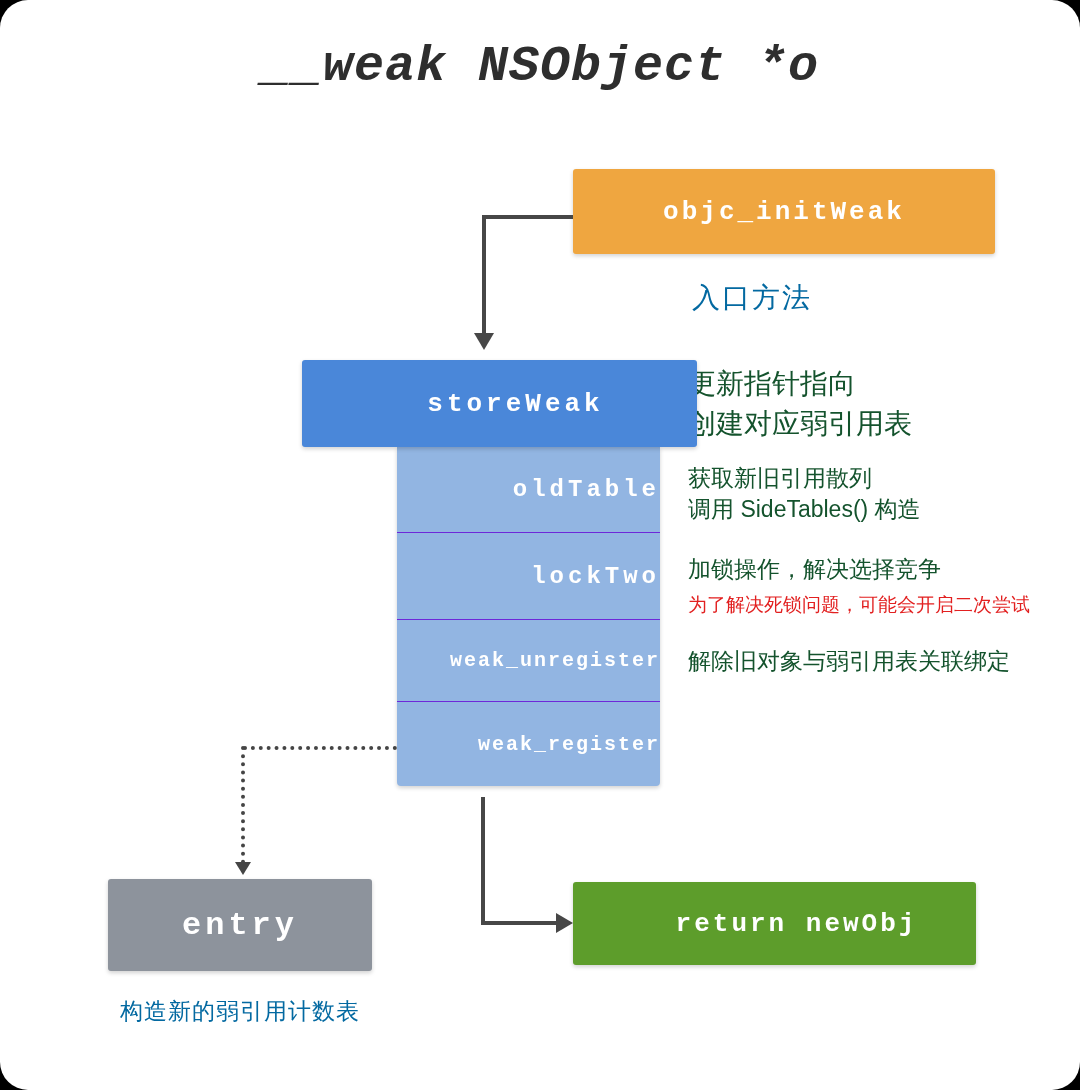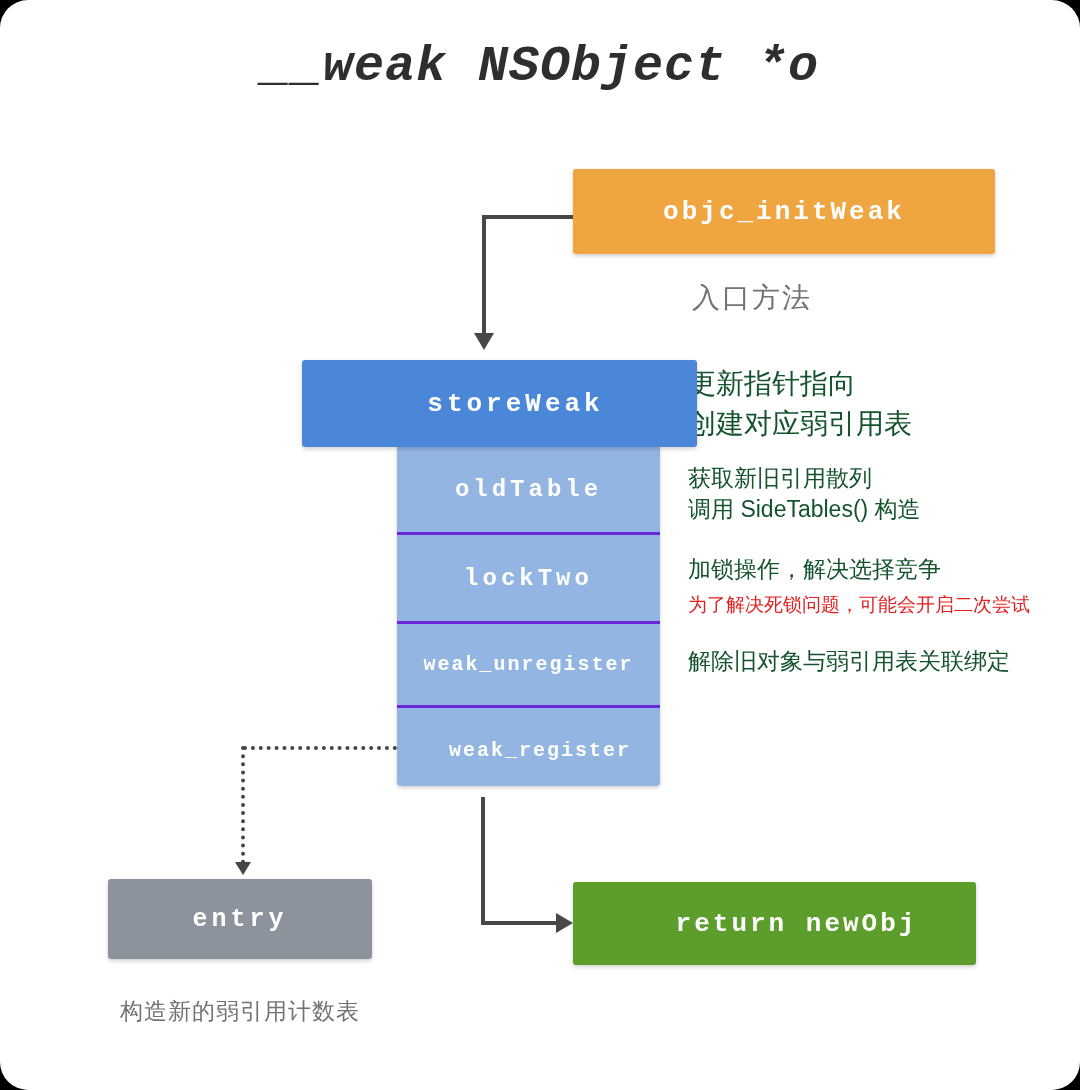--- a/index.html
+++ b/index.html
@@ -30,46 +30,46 @@
     display:flex; align-items:center; justify-content:center;
     color:#ffffff;
     font-family:"Liberation Mono", monospace;
     font-weight:bold;
     border-radius:3px;
     box-shadow:0 2px 4px rgba(0,0,0,0.18);
     white-space:nowrap;
   }
   .node-initweak   { left:573px; top:169px;  width:422px; height:85px; font-size:26px; letter-spacing:3px; }
   .node-storeweak  { left:302px; top:360px;  width:363px; height:87px; font-size:26px; letter-spacing:4px; z-index:2; }
-  .node-entry      { left:108px; top:879px;  width:264px; height:80px; font-size:25px; letter-spacing:4px; }
+  .node-entry      { left:108px; top:879px;  width:264px; height:92px; font-size:32px; letter-spacing:4px; }
   .node-return     { left:573px; top:882px;  width:359px; height:83px; font-size:26px; letter-spacing:3px; }
   
   .stack {
     position:absolute; left:397px; top:447px; width:263px; height:339px;
     display:flex; flex-direction:column;
     border-radius:0 0 4px 4px;
     box-shadow:0 2px 4px rgba(0,0,0,0.18);
     z-index:1;
   }
   .stack-row {
     flex:0 0 auto;
-    display:flex; flex-direction:column; align-items:center; justify-content:center;
+    display:flex; flex-direction:row; align-items:center; justify-content:flex-end;
     color:#ffffff;
     font-family:"Liberation Mono", monospace;
     font-weight:bold; white-space:nowrap;
   }
-  .stack-row + .stack-row { border-top:3px solid #6d28d9; }
+  .stack-row + .stack-row { border-top:1px solid #6d28d9; }
   .row-tables      { height:85px; font-size:24px; letter-spacing:4px; line-height:34px; }
   .row-locktwo     { height:86px; font-size:24px; letter-spacing:4px; }
   .row-unregister  { height:81px; font-size:20px; letter-spacing:2px; }
   .row-register    { height:85px; font-size:20px; letter-spacing:2px;padding-left:23px; }
   
   .caption {
     position:absolute; text-align:center;
-    color:#737373; white-space:nowrap;
+    color:#0369a1; white-space:nowrap;
   }
   .cap-init   { left:612px; top:279px; width:280px; font-size:28px; letter-spacing:2px; }
   .cap-entry  { left:80px;  top:996px; width:320px; font-size:23px; letter-spacing:1px; }
   .cap-return { left:612px; top:994px; width:280px; font-size:28px; letter-spacing:2px; }
   
   .ann {
     position:absolute; left:688px;
     color:#14532d; white-space:nowrap;
   }
   .ann-store  { top:364px; font-size:28px; line-height:40px; }

